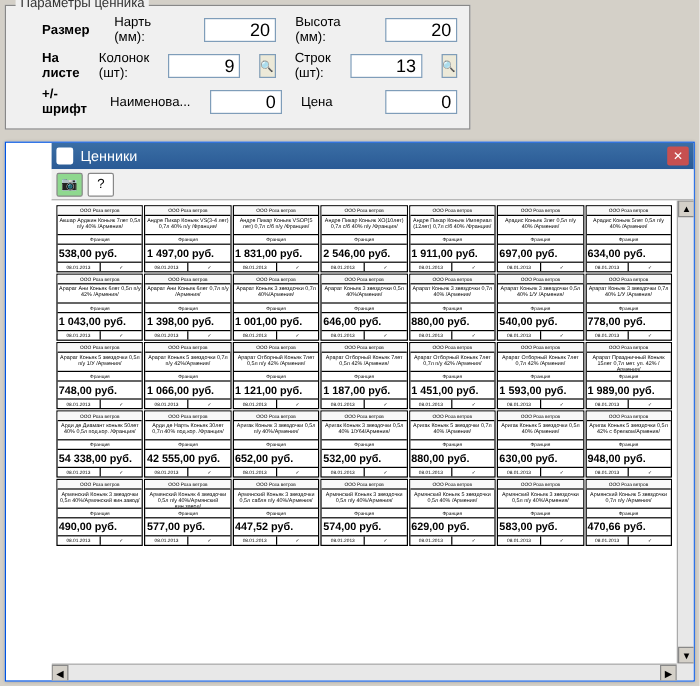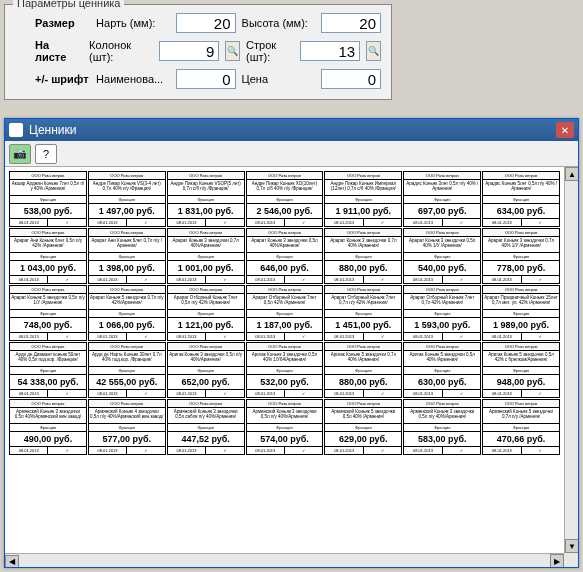--- a/index.html
+++ b/index.html
@@ -1,27 +1,27 @@
 <!DOCTYPE html>
 <html><head>
 <meta charset="utf-8">
 <style>
 * { box-sizing: border-box; margin: 0; padding: 0; }
 body { font-family: Tahoma, sans-serif; font-size: 11px; background: #d4d0c8; width: 583px; height: 572px; overflow: hidden; }
 
 .params-panel { margin: 4px; padding: 8px 10px 10px; border: 1px solid #888; position: relative; background: #f0f0f0; width: 388px; }
 .params-legend { position: absolute; top: -8px; left: 8px; background: #f0f0f0; padding: 0 4px; font-size: 11px; color: #333; }
-.param-row { display: flex; align-items: center; margin-bottom: 6px; gap: 6px; padding-left: 20px; }
+.param-row { display: flex; align-items: center; margin-bottom: 6px; gap: 16px; padding-left: 20px; }
 .param-row:last-child { margin-bottom: 0; }
 .lbl-bold { font-weight: bold; width: 60px; }
 .lbl { width: 80px; }
 .param-input { width: 60px; height: 20px; border: 1px solid #7f9db9; text-align: right; padding: 0 4px; font-size: 15px; }
 .sp-btn { width: 18px; height: 20px; border: 1px solid #7f9db9; background: #ece9d8; font-size: 9px; cursor: pointer; display: flex; align-items: center; justify-content: center; }
 
-.window { position: absolute; top: 118px; left: 4px; width: 575px; height: 450px; border: 1px solid #0054e3; background: #fff; display: flex; flex-direction: column; box-shadow: 0 0 3px rgba(0,0,0,.3); }
+.window { position: absolute; top: 118px; left: 4px; width: 575px; height: 450px; border: 1px solid #0054e3; background: #fff; display: flex; flex-direction: column; box-shadow: 0 0 3px rgba(0,0,0,.3); padding-left: 38px; }
 .titlebar { height: 22px; background: linear-gradient(#3a6ea5,#2a5a95); color: #fff; display: flex; align-items: center; padding: 0 4px; font-size: 12px; }
 .title-icon { width: 14px; height: 14px; background: #fff; margin-right: 6px; border-radius: 2px; }
 .title-text { flex: 1; }
 .title-btn { width: 18px; height: 16px; background: #c75050; color: #fff; display: flex; align-items: center; justify-content: center; font-size: 10px; cursor: pointer; border-radius: 2px; }
 .toolbar { height: 26px; background: #f0f0f0; border-bottom: 1px solid #aaa; display: flex; align-items: center; gap: 4px; padding: 0 4px; }
 .tb-btn { width: 22px; height: 20px; border: 1px solid #888; background: #fff; display: flex; align-items: center; justify-content: center; cursor: pointer; border-radius: 2px; }
 .tb-green { background: #8fd88f; }
 .content { flex: 1; overflow: hidden; position: relative; }
 .grid-scroll { position: absolute; inset: 0 14px 14px 0; overflow: hidden; background: #fff; padding: 4px; }
 .scrollbar-v { position: absolute; right: 0; top: 0; bottom: 14px; width: 14px; background: #e8e8e8; border-left: 1px solid #aaa; }
@@ -30,21 +30,21 @@
 .sb-arrow { width: 14px; height: 14px; background: #d4d0c8; border: 1px solid #888; font-size: 8px; display: flex; align-items: center; justify-content: center; }
 .scrollbar-v .sb-arrow:last-child { position: absolute; bottom: 0; }
 .scrollbar-h .sb-arrow { display: inline-flex; }
 .scrollbar-h .sb-arrow:last-child { position: absolute; right: 0; }
 
 .pg { display: grid; grid-template-columns: repeat(7, 1fr); gap: 1px; }
 .card { border: 1px solid #000; font-size: 5px; display: flex; flex-direction: column; background: #fff; }
 .c-hdr { border-bottom: 1px solid #000; padding: 1px; font-size: 4px; text-align: center; background: #f8f8f8; }
 .c-name { border-bottom: 1px solid #000; padding: 1px; font-size: 4.5px; text-align: center; height: 16px; overflow: hidden; line-height: 5px; }
 .c-mid { border-bottom: 1px solid #000; padding: 1px; font-size: 4px; text-align: center; }
-.c-price { border-bottom: 1px solid #000; padding: 2px 1px; font-size: 9px; font-weight: bold; text-align: center; }
+.c-price { border-bottom: 1px solid #000; padding: 2px 1px; font-size: 9px; font-weight: bold; }
 .c-ftr { display: flex; }
 .c-ftr > div { flex: 1; border-right: 1px solid #000; padding: 1px; font-size: 4px; text-align: center; }
 .c-ftr > div:last-child { border-right: none; }
 </style>
 </head>
 <body>
 
 <div class="params-panel">
   <div class="params-legend">Параметры ценника</div>
   <div class="param-row">

